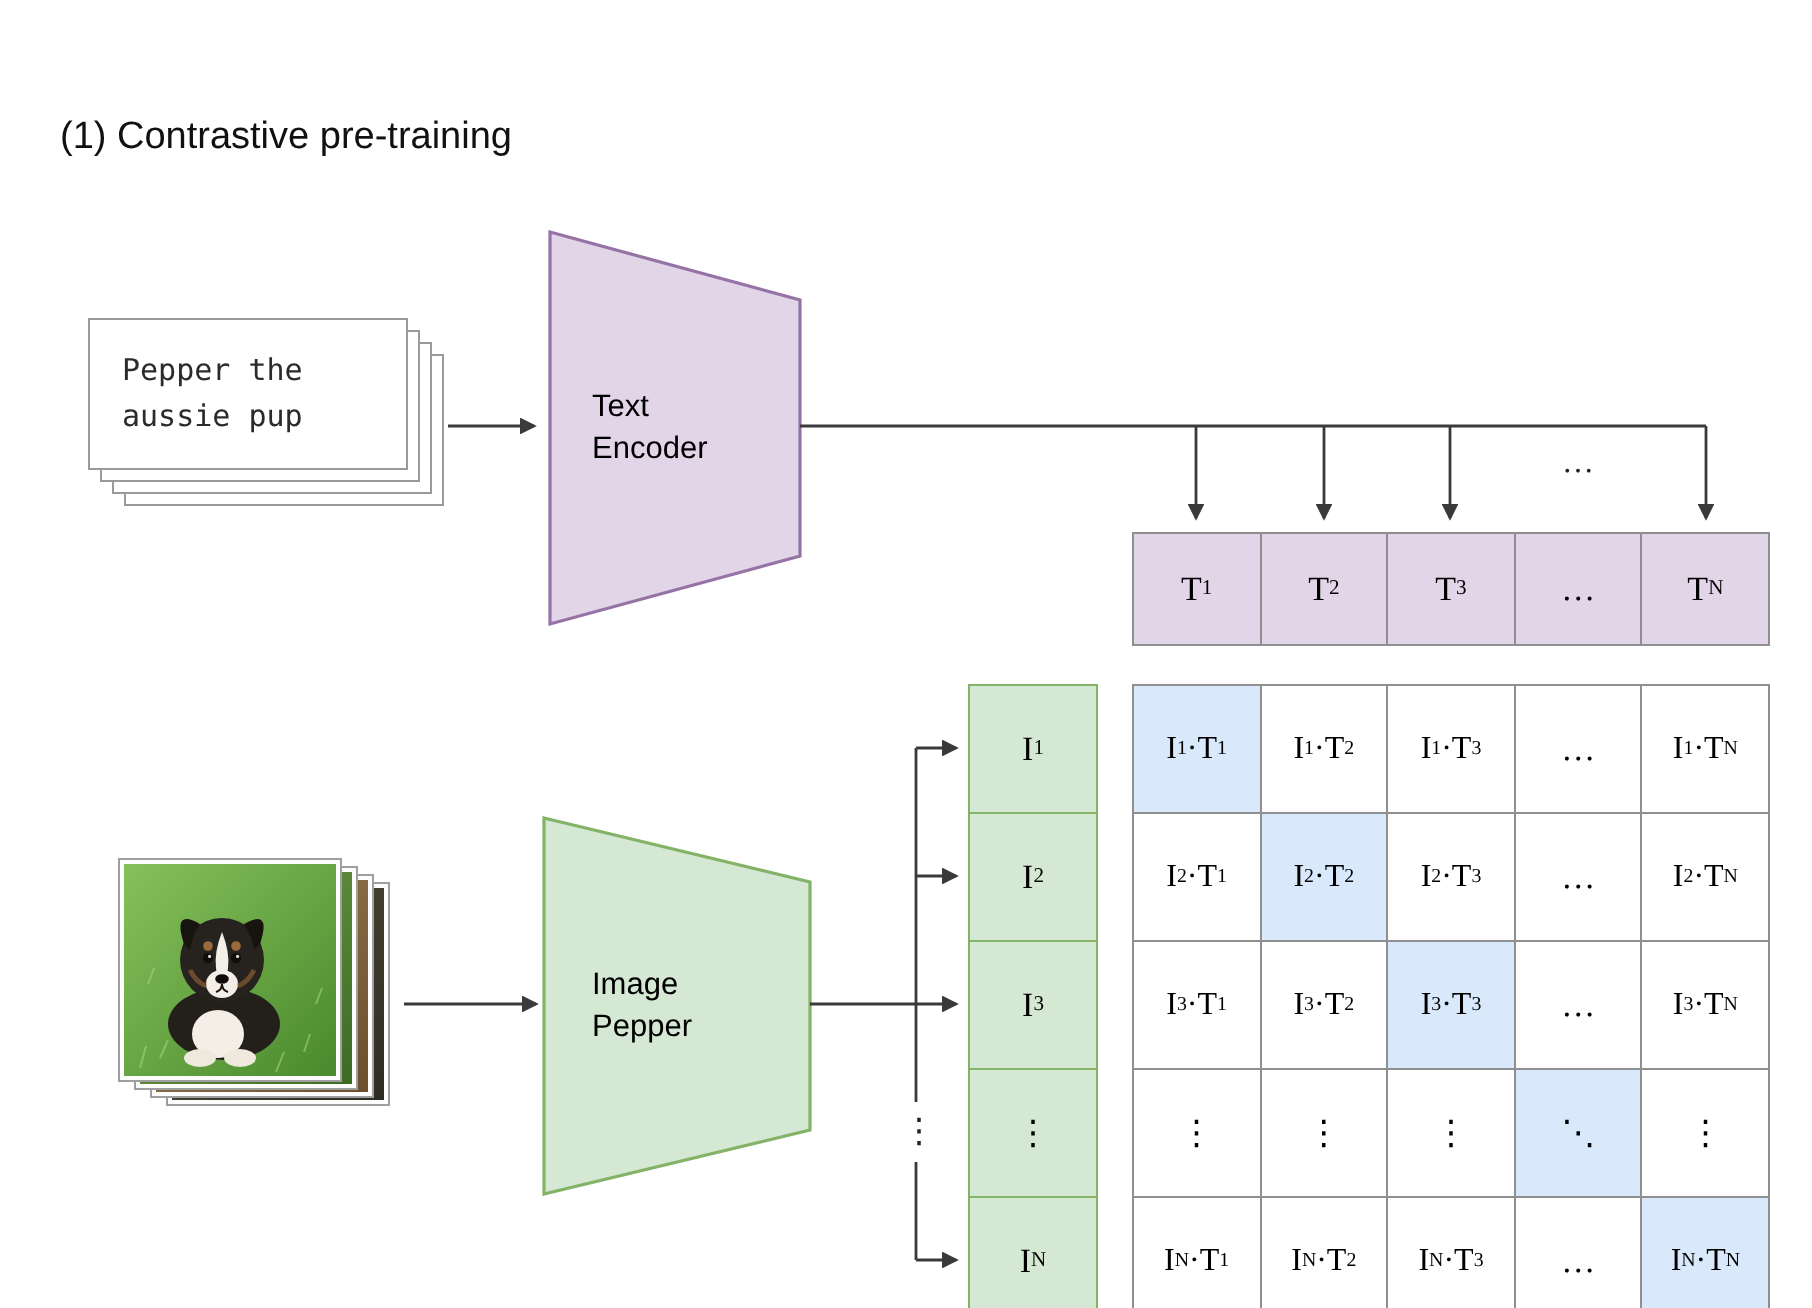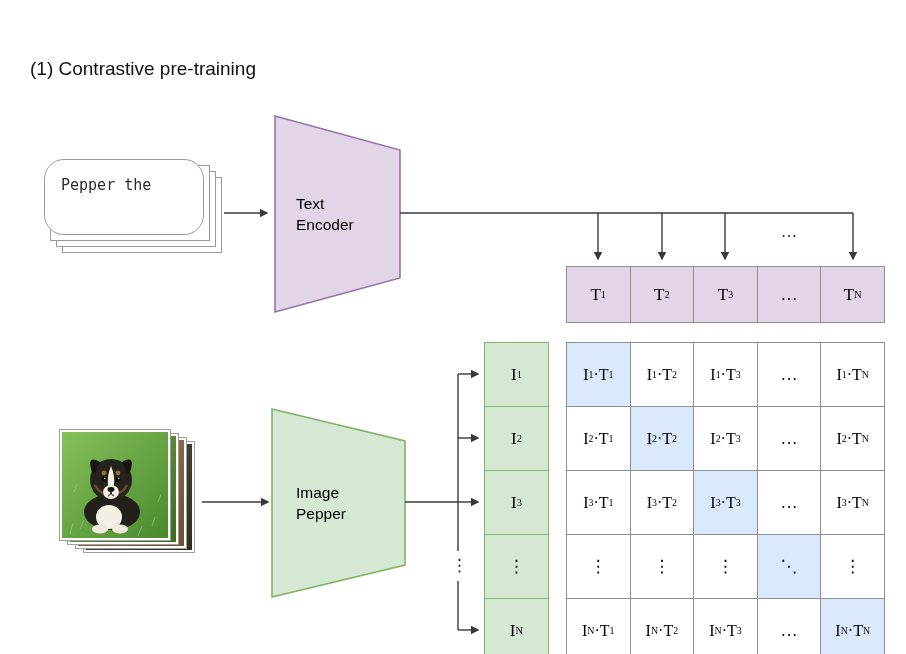--- a/index.html
+++ b/index.html
@@ -20,21 +20,21 @@
 
   
   .text-stack { position: absolute; left: 44px; top: 117px; width: 180px; height: 96px; z-index: 3; }
   .card {
     position: absolute; width: 160px; height: 76px;
     background: #fff; border: 1px solid #9a9a9a;
   }
   .card.c4 { left: 18px; top: 18px; }
   .card.c3 { left: 12px; top: 12px; }
   .card.c2 { left: 6px;  top: 6px;  }
-  .card.c1 { left: 0;    top: 0;    padding: 14px 0 0 16px; border-radius: 20px; }
+  .card.c1 { left: 0;    top: 0;    padding: 14px 0 0 16px; }
   .mono {
     font-family: "DejaVu Sans Mono", "Liberation Mono", monospace;
     font-size: 15px; line-height: 23px; color: #2b2b2b; white-space: pre;
   }
 
   
   .img-stack { position: absolute; left: 60px; top: 388px; width: 140px; height: 126px; z-index: 3; }
   .photo {
     position: absolute; width: 110px; height: 110px;
     border: 2px solid #fdfdfd;
@@ -123,20 +123,21 @@
 <div class="canvas">
 
   <div class="title">(1) Contrastive pre-training</div>
 
   <div class="text-stack">
     <div class="card c4"></div>
     <div class="card c3"></div>
     <div class="card c2"></div>
     <div class="card c1">
       <div class="mono">Pepper the</div>
+      <div class="mono">aussie pup</div>
     </div>
   </div>
 
   <div class="img-stack">
     <div class="photo p4"></div>
     <div class="photo p3"></div>
     <div class="photo p2"></div>
     <div class="photo p1">
       <svg viewBox="0 0 106 106" width="106" height="106">
         <defs>

